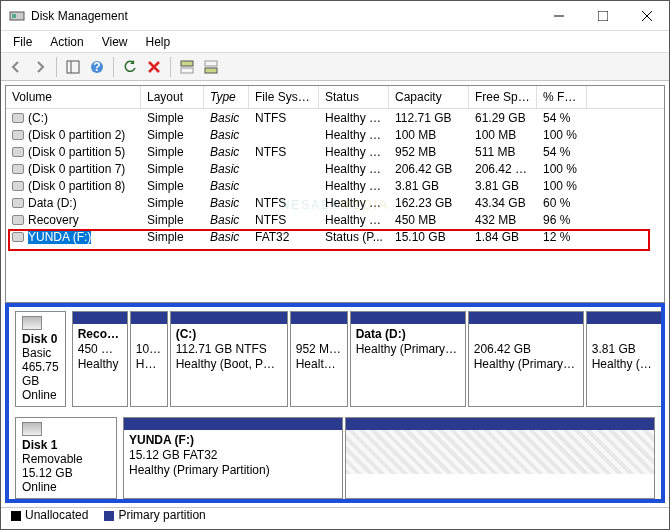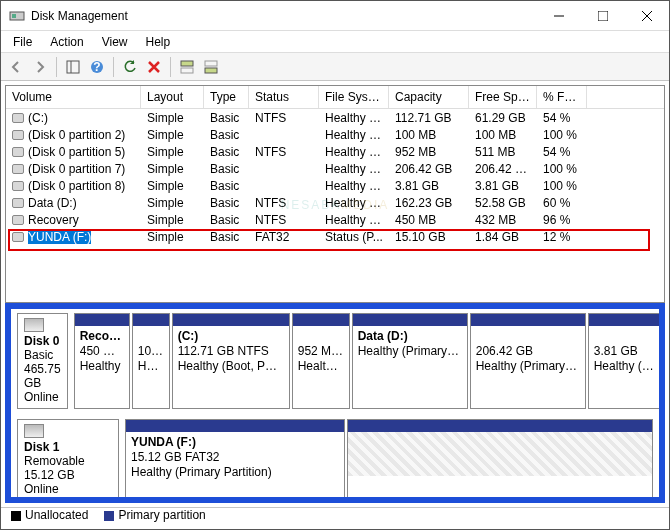--- a/index.html
+++ b/index.html
@@ -19,34 +19,34 @@
 .vlist-head .col { padding: 4px 6px; border-right: 1px solid #e0e0e0; font-weight: 400; white-space: nowrap; overflow: hidden; text-overflow: ellipsis; }
 .vrow { display: flex; height: 17px; align-items: center; }
 .vrow .cell { padding: 1px 6px; white-space: nowrap; overflow: hidden; text-overflow: ellipsis; }
 .vrow .cell.first { display: flex; align-items: center; gap: 4px; }
 .drv-ico { width: 12px; height: 10px; background: #d8d8d8; border: 1px solid #888; border-radius: 2px; flex-shrink: 0; }
 .vrow.sel .cell.first span.lab{ background: #0078d7; color: #fff; }
 .highlight-box { position: absolute; border: 2px solid #d00; pointer-events: none; }
 .watermark { position: absolute; left: 50%; top: 50%; transform: translate(-50%, -10px); font-size: 28px; font-weight: normal; letter-spacing: 2px; opacity: 0.18; }
 .watermark .n { color: #4aa8a0; }
 .watermark .m { color: #c7a23b; }
-.gpanel { flex: 1; border: 6px solid #1d4ed8; background: #fff; overflow: auto; padding: 4px 6px; }
+.gpanel { flex: 1; border: 4px solid #1d4ed8; background: #fff; overflow: auto; padding: 4px 6px; }
 .disk-row { display: flex; gap: 6px; margin-bottom: 10px; }
 .disk-hdr { width: 102px; border: 1px solid #888; padding: 4px 6px; background: #fff; }
 .disk-hdr .ico { width: 20px; height: 14px; background: linear-gradient(#bbb,#eee); border: 1px solid #888; margin-bottom: 2px; }
 .disk-hdr .nm { font-weight: bold; }
 .disk-parts { flex: 1; display: flex; gap: 2px; }
 .part { border: 1px solid #888; display: flex; flex-direction: column;}
 .part-bar { height: 12px; background: #2a3a8f; }
 .part-body { padding: 3px 5px; font-size: 11px; line-height: 1.25; overflow: hidden; min-height: 44px; }
 .part-body .pv { font-weight: bold; white-space: nowrap; overflow: hidden; text-overflow: ellipsis; }
 .part-body .ps,.part-body .pt { white-space: nowrap; overflow: hidden; text-overflow: ellipsis; }
 .legend { height: 24px; border-top: 1px solid #c5c5c5; display: flex; padding: 0 10px; gap: 16px; font-size: 12px; }
 .legend .sw { width: 10px; height: 10px; display: inline-block; margin-right: 4px; vertical-align: middle; }
-.c-vol { width: 135px; } .c-lay { width: 63px; } .c-typ { width: 45px; } .c-fs { width: 70px; } .c-st { width: 70px; } .c-cap { width: 80px; } .c-fr { width: 68px; } .c-pf { width: 50px; }
+.c-vol { width: 135px; } .c-lay { width: 63px; } .c-typ { width: 45px; font-style: italic; } .c-fs { width: 70px; } .c-st { width: 70px; } .c-cap { width: 80px; } .c-fr { width: 68px; } .c-pf { width: 50px; }
 </style>
 </head>
 <body>
 
 <div class="titlebar">
   <svg width="16" height="16" style="margin-right:6px">
       <rect x="1" y="4" width="14" height="8" fill="#ccc" stroke="#555"></rect>
       <rect x="3" y="6" width="4" height="4" fill="#5a8"></rect>
     </svg>
   <span class="title">Disk Management</span>
@@ -125,22 +125,22 @@
       </svg>
     </div>
 </div>
 
 <div class="content">
   <div class="vlist">
     <div class="vlist-head">
       <div class="col c-vol">Volume</div>
       <div class="col c-lay">Layout</div>
       <div class="col c-typ">Type</div>
+      <div class="col c-fs">File System</div>
       <div class="col c-st">Status</div>
-      <div class="col c-fs">File System</div>
       <div class="col c-cap">Capacity</div>
       <div class="col c-fr">Free Spa...</div>
       <div class="col c-pf">% Free</div>
     </div>
     <div id="vlist-body">
         <div class="vrow">
           <div class="cell first c-vol">
             <span class="drv-ico"></span>
             <span class="lab">(C:)</span>
           </div>
@@ -207,21 +207,21 @@
         <div class="vrow">
           <div class="cell first c-vol">
             <span class="drv-ico"></span>
             <span class="lab">Data (D:)</span>
           </div>
           <div class="cell c-lay">Simple</div>
           <div class="cell c-typ">Basic</div>
           <div class="cell c-fs">NTFS</div>
           <div class="cell c-st">Healthy (...</div>
           <div class="cell c-cap">162.23 GB</div>
-          <div class="cell c-fr">52.58 GB</div>
+          <div class="cell c-fr">43.34 GB</div>
           <div class="cell c-pf">60 %</div>
         </div>
         <div class="vrow">
           <div class="cell first c-vol">
             <span class="drv-ico"></span>
             <span class="lab">Recovery</span>
           </div>
           <div class="cell c-lay">Simple</div>
           <div class="cell c-typ">Basic</div>
           <div class="cell c-fs">NTFS</div>

